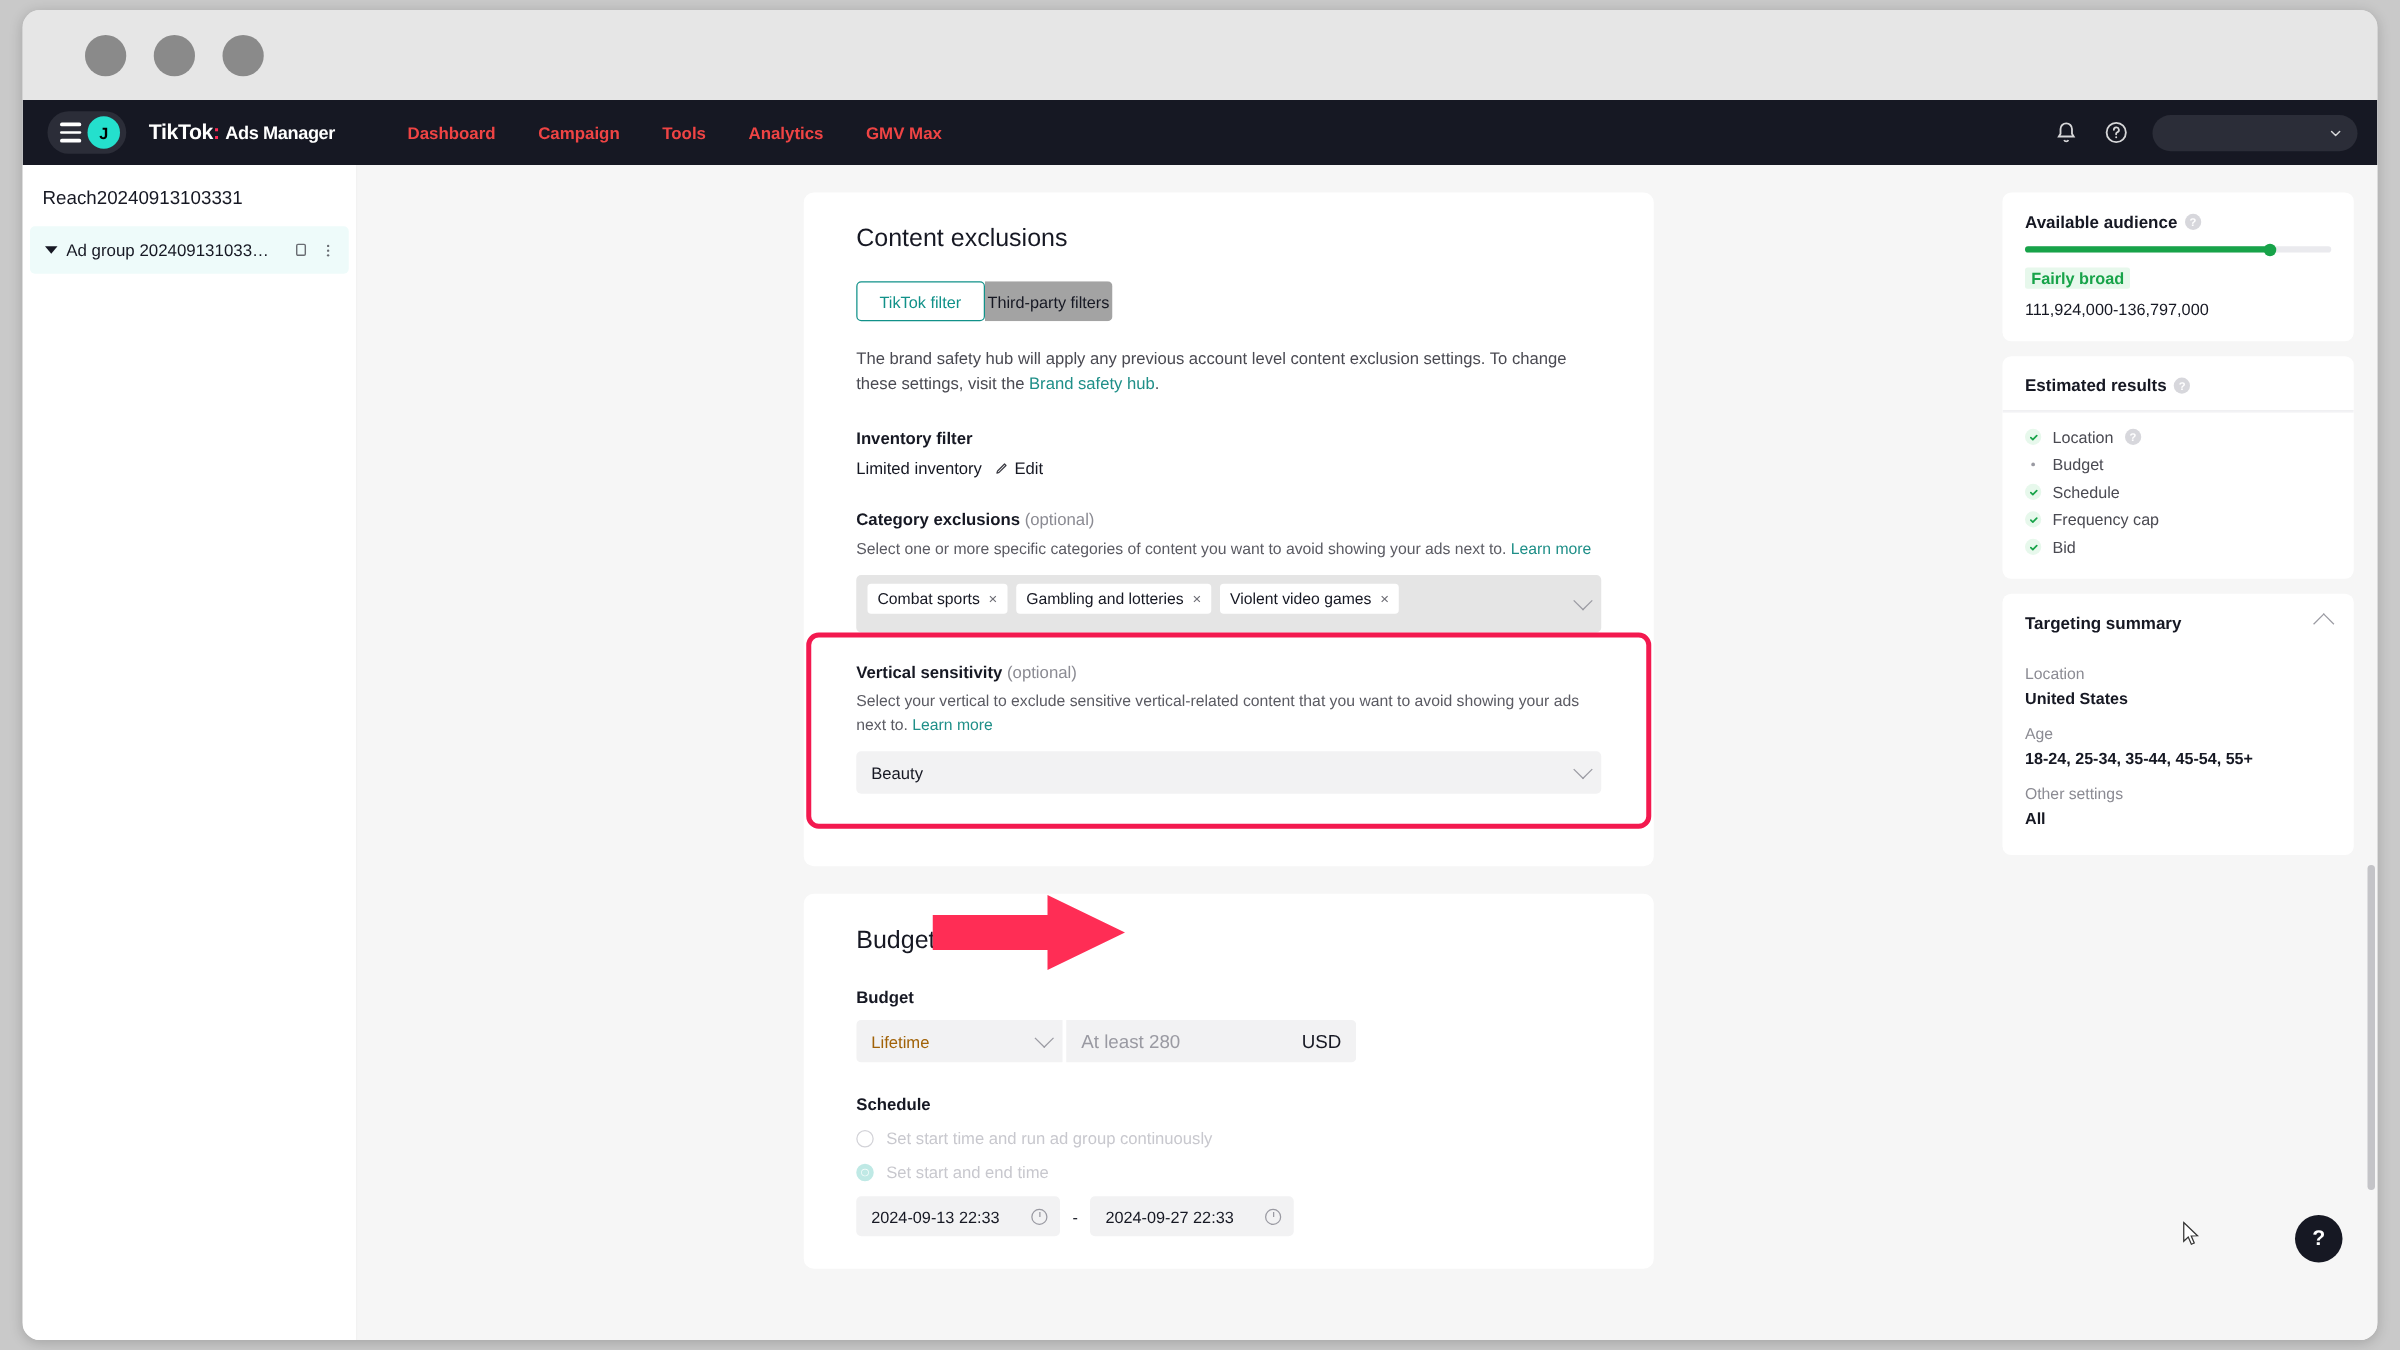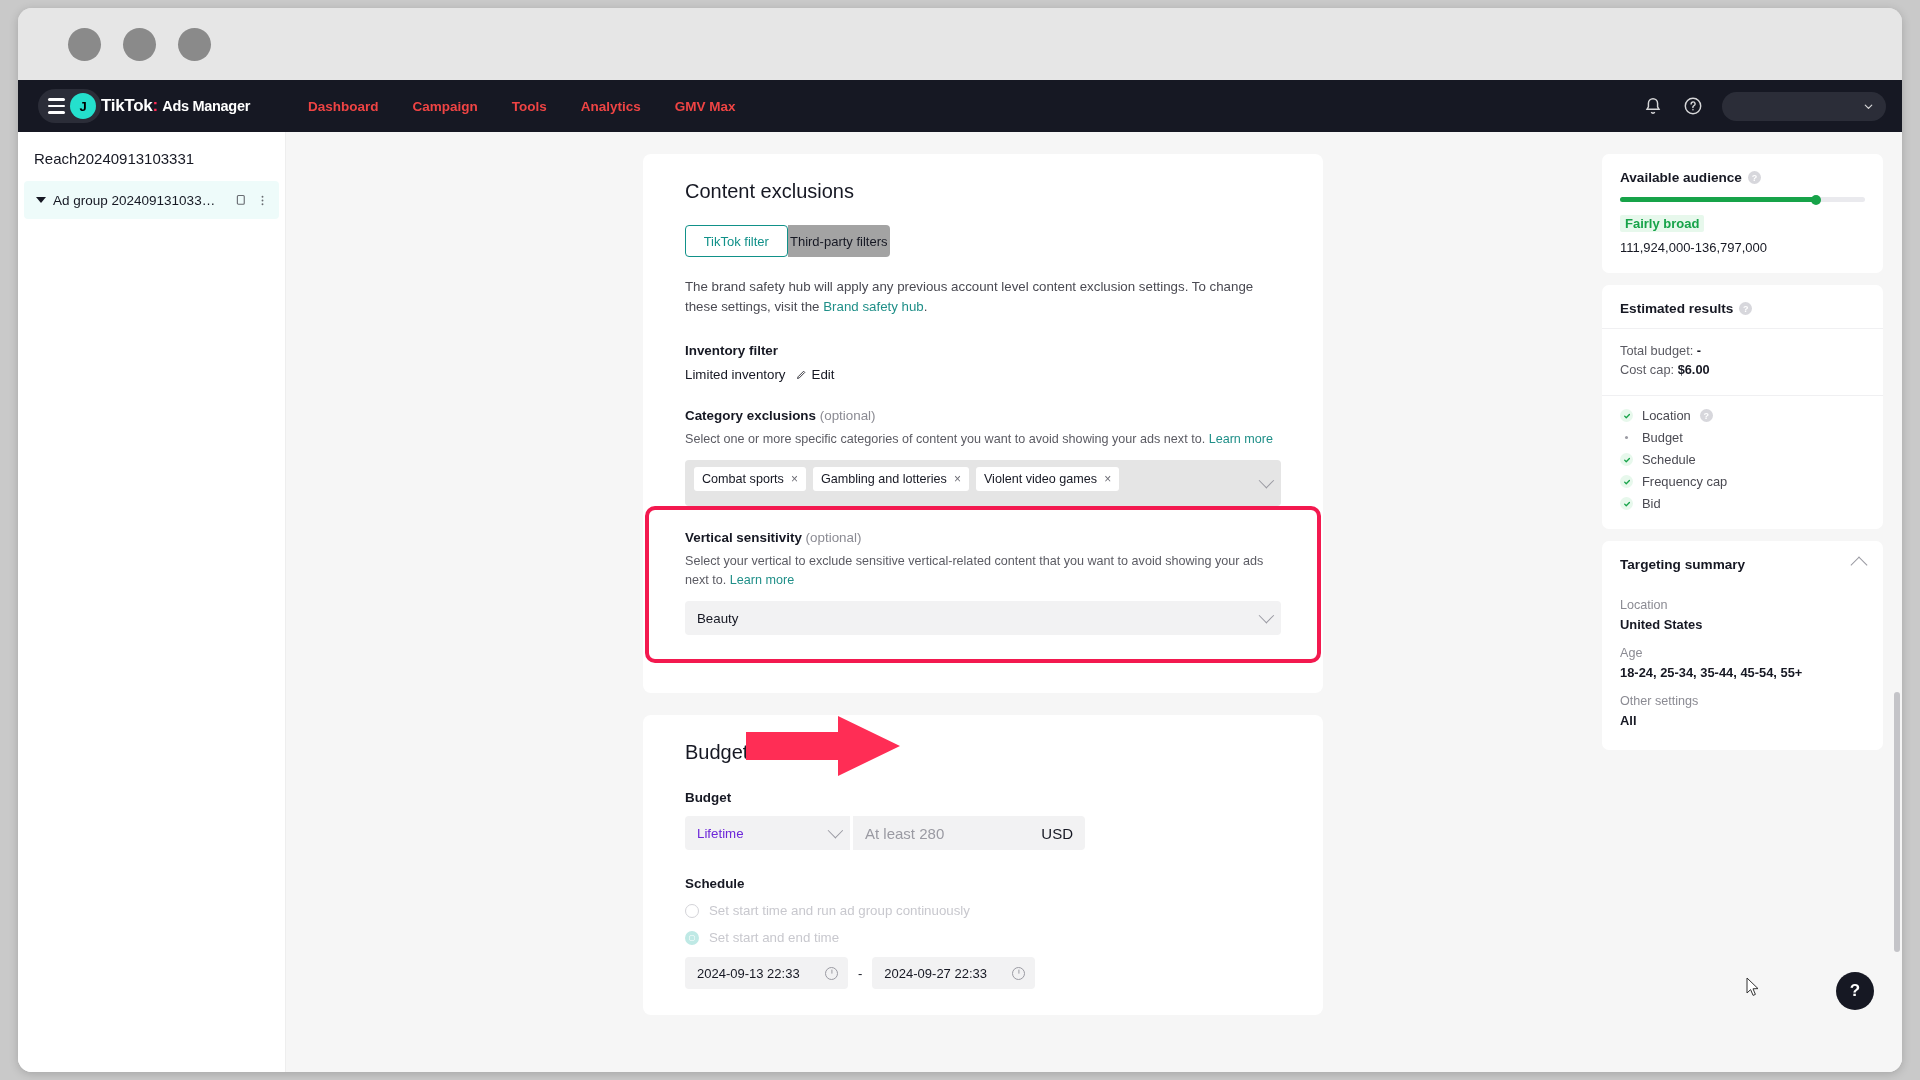--- a/index.html
+++ b/index.html
@@ -55,20 +55,21 @@
   }
   .burger-lines { display:flex; flex-direction:column; gap:4px; width:17px; }
   .burger-lines i { display:block; height:2.4px; background:#fff; border-radius:2px; }
   .avatar-circle {
     width: 26px; height: 26px; border-radius: 50%;
     background: #24e0cd; color: #000;
     font-size: 13px; font-weight: 700;
     display:flex; align-items:center; justify-content:center;
   }
   .brand {
+    margin-left: 18px;
     color: #fff; font-size: 17px; font-weight: 700;
     letter-spacing: -.3px; white-space: nowrap; text-align: center;
   }
   .brand .brand-sep { color: #ff2b55; font-weight:700; }
   .brand .brand-sub { font-size: 14.5px; font-weight: 700; }
   .nav-links { display:flex; align-items:center; gap: 34px; margin-left: 58px; }
   .nav-link {
     color: #ef4444; font-size: 13.5px; font-weight: 600;
     cursor: pointer; white-space: nowrap;
   }
@@ -195,21 +196,21 @@
     border: 4px solid #f3194f; border-radius: 10px; pointer-events:none;
   }
 
   
   .split-field {
     margin-top: 11px; display:flex; height:34px;
     border-radius:4px; overflow:hidden; width: 400px;
   }
   .split-left {
     width: 165px; background:#f2f2f3; display:flex; align-items:center;
-    padding: 0 12px; font-size:13.3px; color:#6d28d9; position:relative; cursor:pointer;
+    padding: 0 12px; font-size:13.3px; color:#a16207; position:relative; cursor:pointer;
   }
   .split-right {
     flex:1; background:#f2f2f3; display:flex; align-items:center;
     padding: 0 12px; font-size:15px; color:#9a9aa2; margin-left:3px;
     justify-content:space-between; cursor:text;text-align:center;
   }
   .split-right .cur { color:#161823; }
 
   .radio-row { display:flex; align-items:center; gap:10px; margin-top: 12px; }
   .radio { width:14px;height:14px;border-radius:50%;border:1.5px solid #d3d3d8; background:#fff; flex:0 0 auto;}
@@ -497,30 +498,20 @@
               <div class="audience-range">111,924,000-136,797,000</div>
             </div>
           </div>
 
           <div class="rail-card">
             <div class="rail-head">
               <span class="rail-head-title">Estimated results</span>
               <span class="qmark">?</span>
             </div>
             <div class="divider"></div>
-            <div class="rail-body" style="padding-top:14px;padding-bottom:14px">
-              <div class="budget-line">
-                <span>Total budget:</span>
-                <b>-</b>
-              </div>
-              <div class="budget-line">
-                <span>Cost cap:</span>
-                <b>$6.00</b>
-              </div>
-            </div>
             <div class="divider"></div>
             <div class="rail-body check-list">
               <div class="check-row">
                 <span class="tick">
                   <svg viewBox="0 0 12 12" fill="none" stroke="#17a349" stroke-width="2">
                       <path d="M2.5 6.2l2.4 2.4L9.6 3.8" stroke-linecap="round" stroke-linejoin="round"></path>
                     </svg>
                 </span>
                 <span class="check-label">Location</span>
                 <span class="qmark">?</span>

